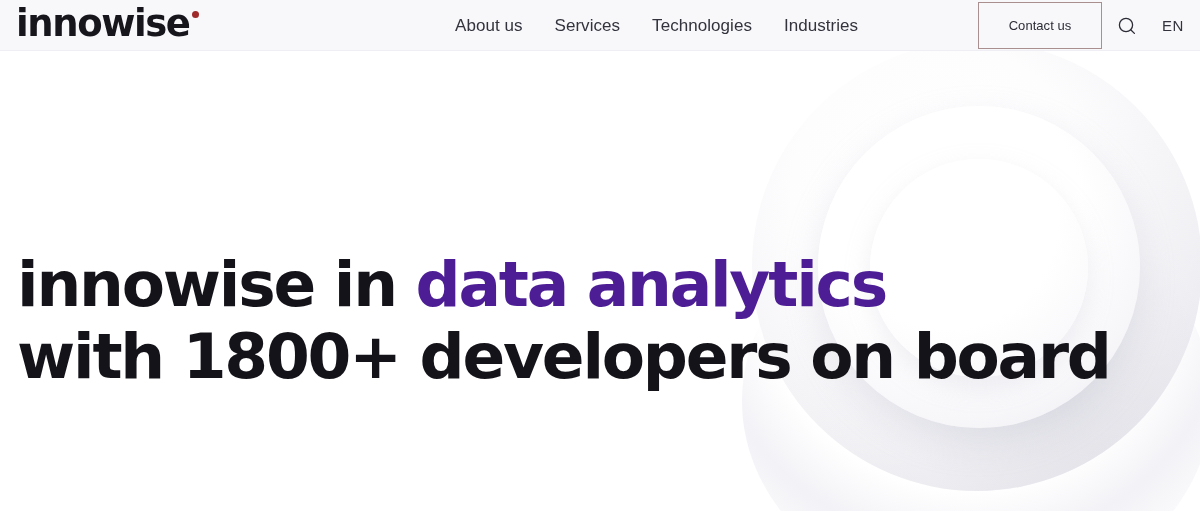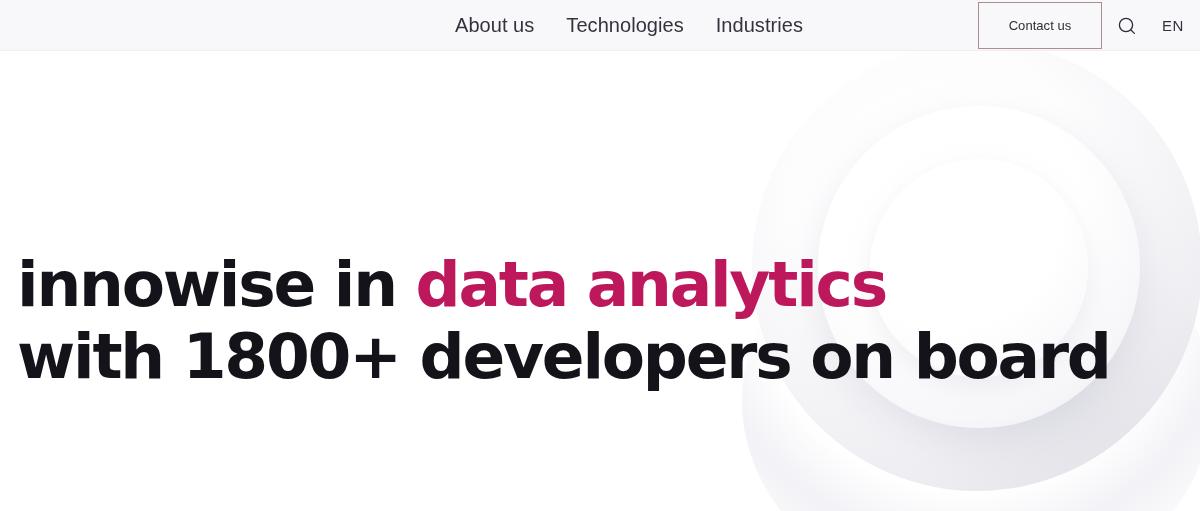--- a/index.html
+++ b/index.html
@@ -47,21 +47,21 @@
   }
 
   .nav {
     position:absolute;
     left:455px; top:0;
     height:51px;
     display:flex; align-items:center;
     gap:0px;
   }
   .nav-item {
-    font-size:20px;
+    font-size:17px;
     color:#33333d;
     line-height:51px;
     padding:0 16px;
     white-space:nowrap;
     cursor:pointer;
     letter-spacing:0.05px;
   }
   .nav-item:first-child { padding-left:0; }
 
   .contact-btn {
@@ -173,33 +173,38 @@
     left:17px; top:249px;
     z-index:15;
     font-family:"DejaVu Sans", sans-serif;
     font-weight:700;
     font-size:63px;
     line-height:72px;
     letter-spacing:-2.2px;
     color:#141319;
     white-space:nowrap;
   }
-  .headline .accent { color:#be185d; }
+  .headline .accent { color:#4c1d95; }
   .hl-line { display:block; }
 </style>
 </head>
 <body>
 
 <div class="page">
 
   <header class="header">
 
+    <a class="logo-wrap">
+      <span class="logo-text">innowise</span>
+      <span class="logo-dot"></span>
+    </a>
 
     <nav class="nav">
       <span class="nav-item">About us</span>
+      <span class="nav-item">Services</span>
       <span class="nav-item">Technologies</span>
       <span class="nav-item">Industries</span>
     </nav>
 
     <button class="contact-btn">Contact us</button>
 
     <div class="search-btn">
       <svg width="21" height="21" viewBox="0 0 21 21" fill="none" aria-hidden="true">
         <circle cx="9" cy="9" r="6.6" stroke="#2c2c36" stroke-width="1.3"></circle>
         <line x1="13.7" y1="13.7" x2="17.4" y2="17.4" stroke="#2c2c36" stroke-width="1.3" stroke-linecap="round"></line>

